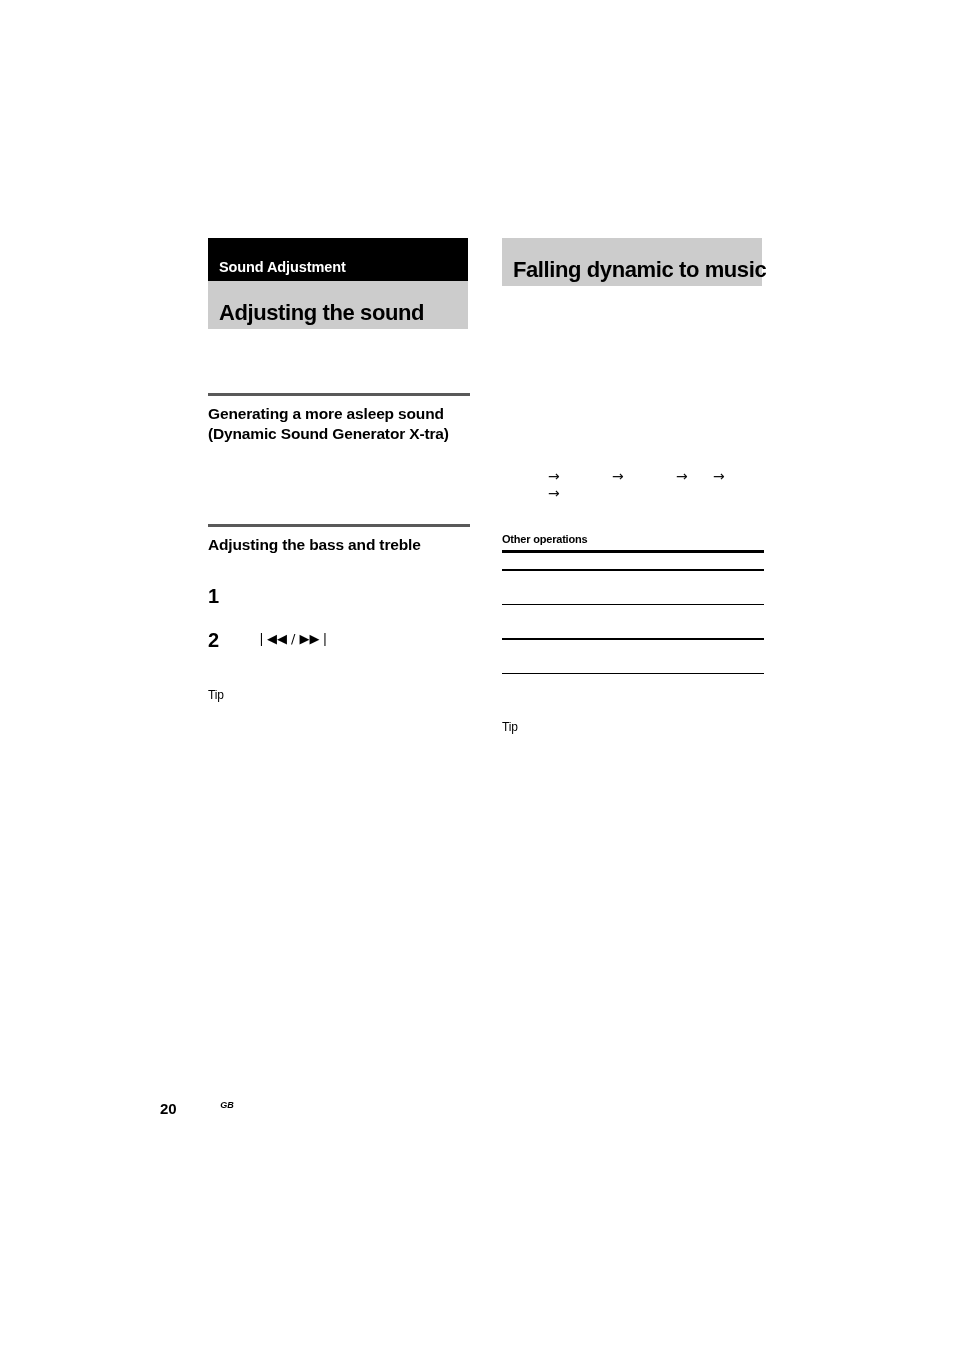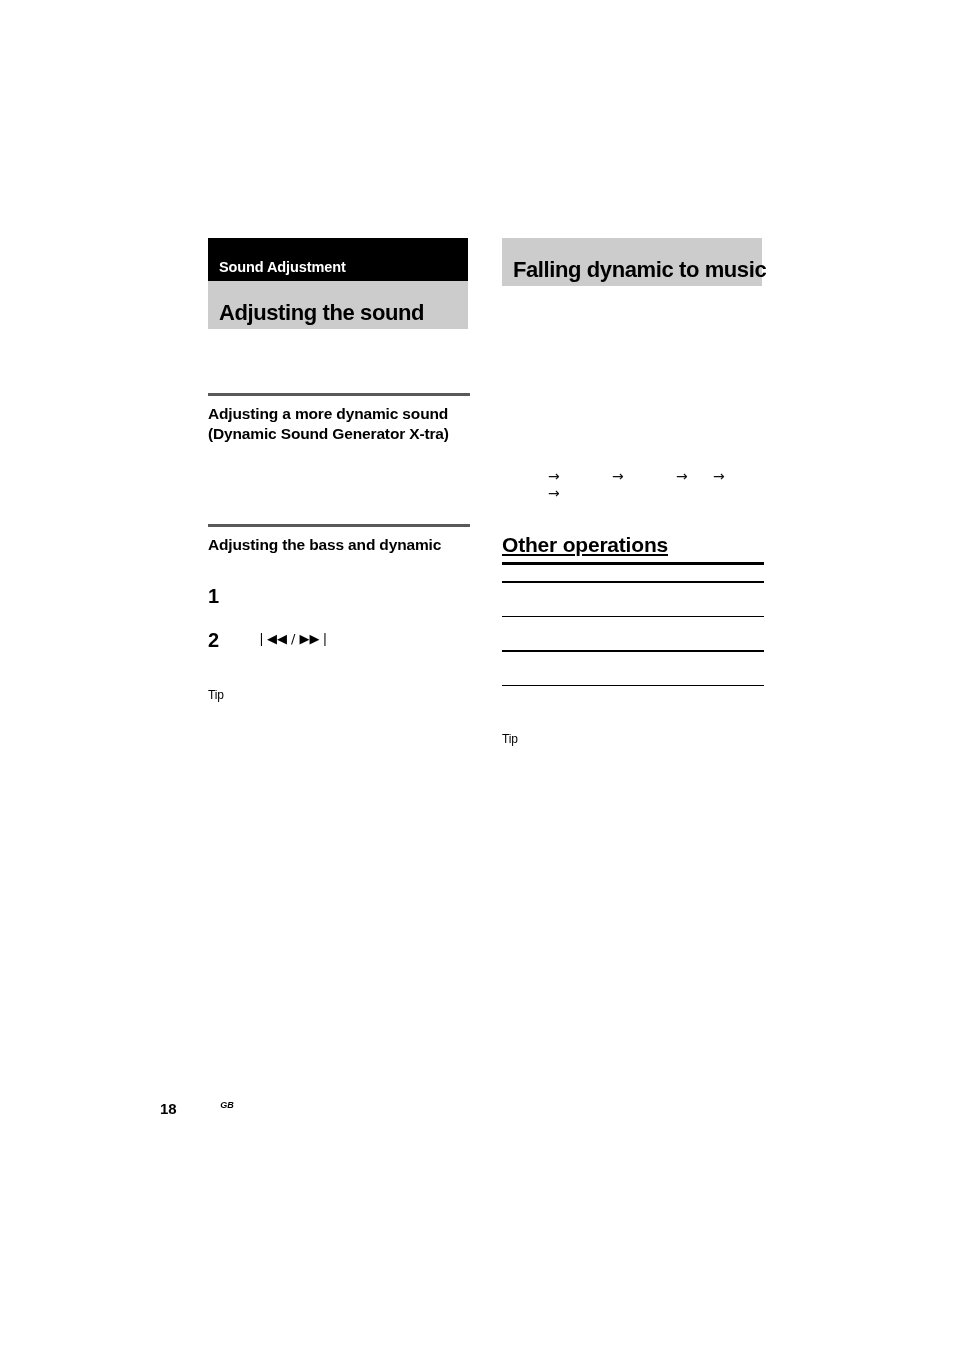--- a/index.html
+++ b/index.html
@@ -80,25 +80,24 @@
 
   
   .h-sub {
     font-size: 15.5px;
     font-weight: bold;
     line-height: 19.5px;
     letter-spacing: -0.15px;
     color: #000000;
   }
   .h-table {
-    font-size: 21px;
+    font-size: 11px;
     font-weight: bold;
     letter-spacing: -0.2px;
     color: #000000;
-    text-decoration: underline;
   }
 
   
   .step {
     position: relative;
     min-height: 24px;
   }
   .step-num {
     position: absolute;
     left: 0;
@@ -193,28 +192,28 @@
     <div class="sect-band">
       <div class="sect-band-label">Sound Adjustment</div>
     </div>
     <div class="sect-title-band">
       <div class="sect-title">Adjusting the sound</div>
     </div>
 
     <div style="height:64px;"></div>
     <div class="rule-gray"></div>
     <div style="height:8px;"></div>
-    <div class="h-sub">Adjusting a more dynamic sound (Dynamic Sound Generator X-tra)</div>
+    <div class="h-sub">Generating a more asleep sound (Dynamic Sound Generator X-tra)</div>
     <div style="height:10px;"></div>
     <div class="body-text"></div>
 
     <div style="height:71px;"></div>
     <div class="rule-gray"></div>
     <div style="height:8px;"></div>
-    <div class="h-sub">Adjusting the bass and dynamic</div>
+    <div class="h-sub">Adjusting the bass and treble</div>
     <div style="height:10px;"></div>
     <div class="body-text"></div>
 
     <div style="height:21px;"></div>
     <div class="step">
       <div class="step-num">1</div>
       <div class="step-body"></div>
     </div>
 
     <div style="height:20px;"></div>
@@ -264,16 +263,16 @@
       <div class="ops-row ops-row-tall"></div>
       <div class="rule-thin"></div>
     </div>
 
     <div style="height:46px;"></div>
     <div class="tip-label">Tip</div>
     <div class="tip-body"></div>
   </div>
 
   <div class="footer">
-    <span>18</span><sup>GB</sup>
+    <span>20</span><sup>GB</sup>
   </div>
 
 </div>
 
 </body></html>

